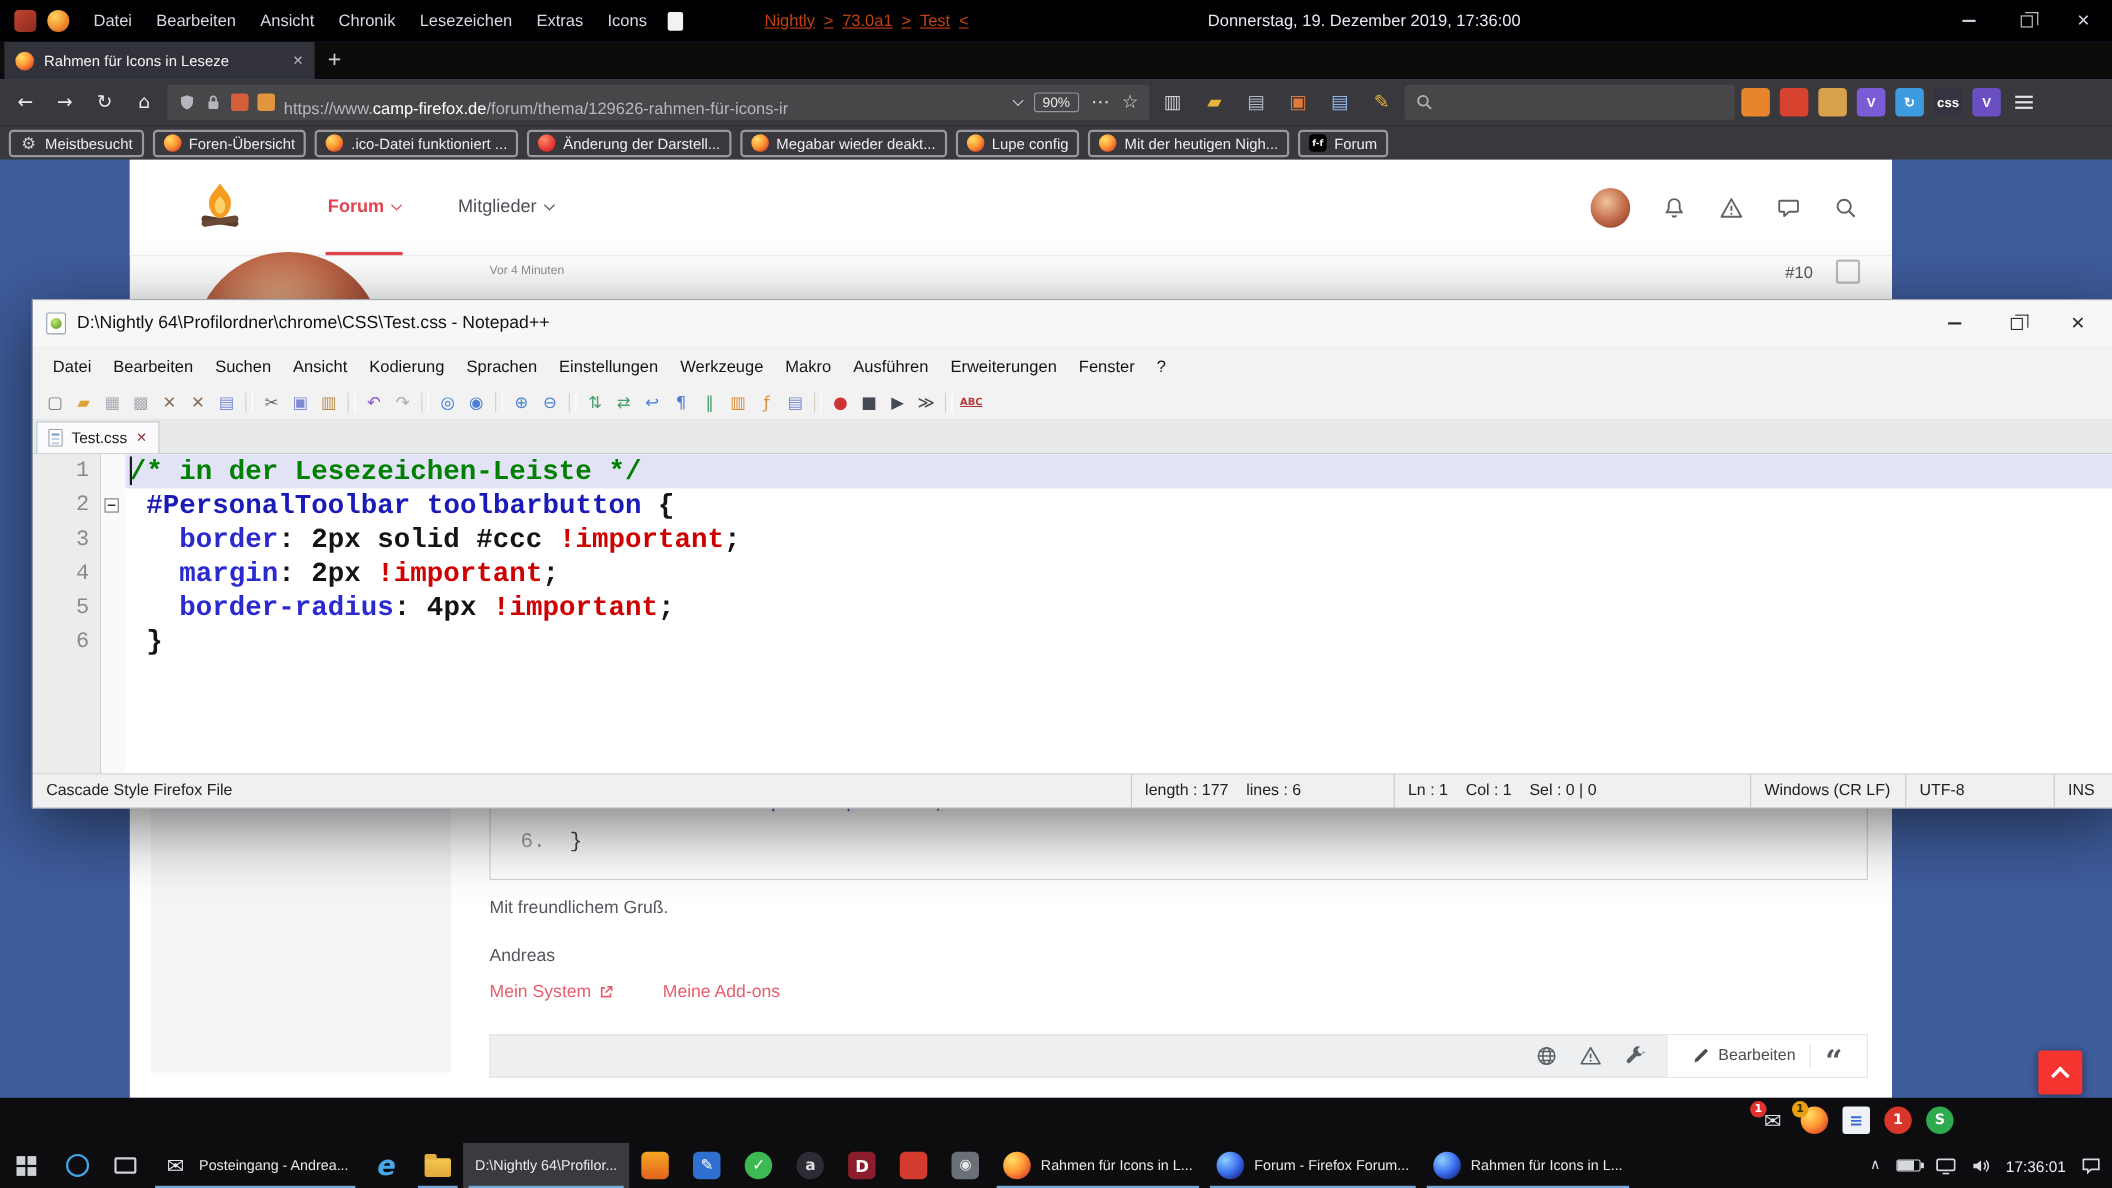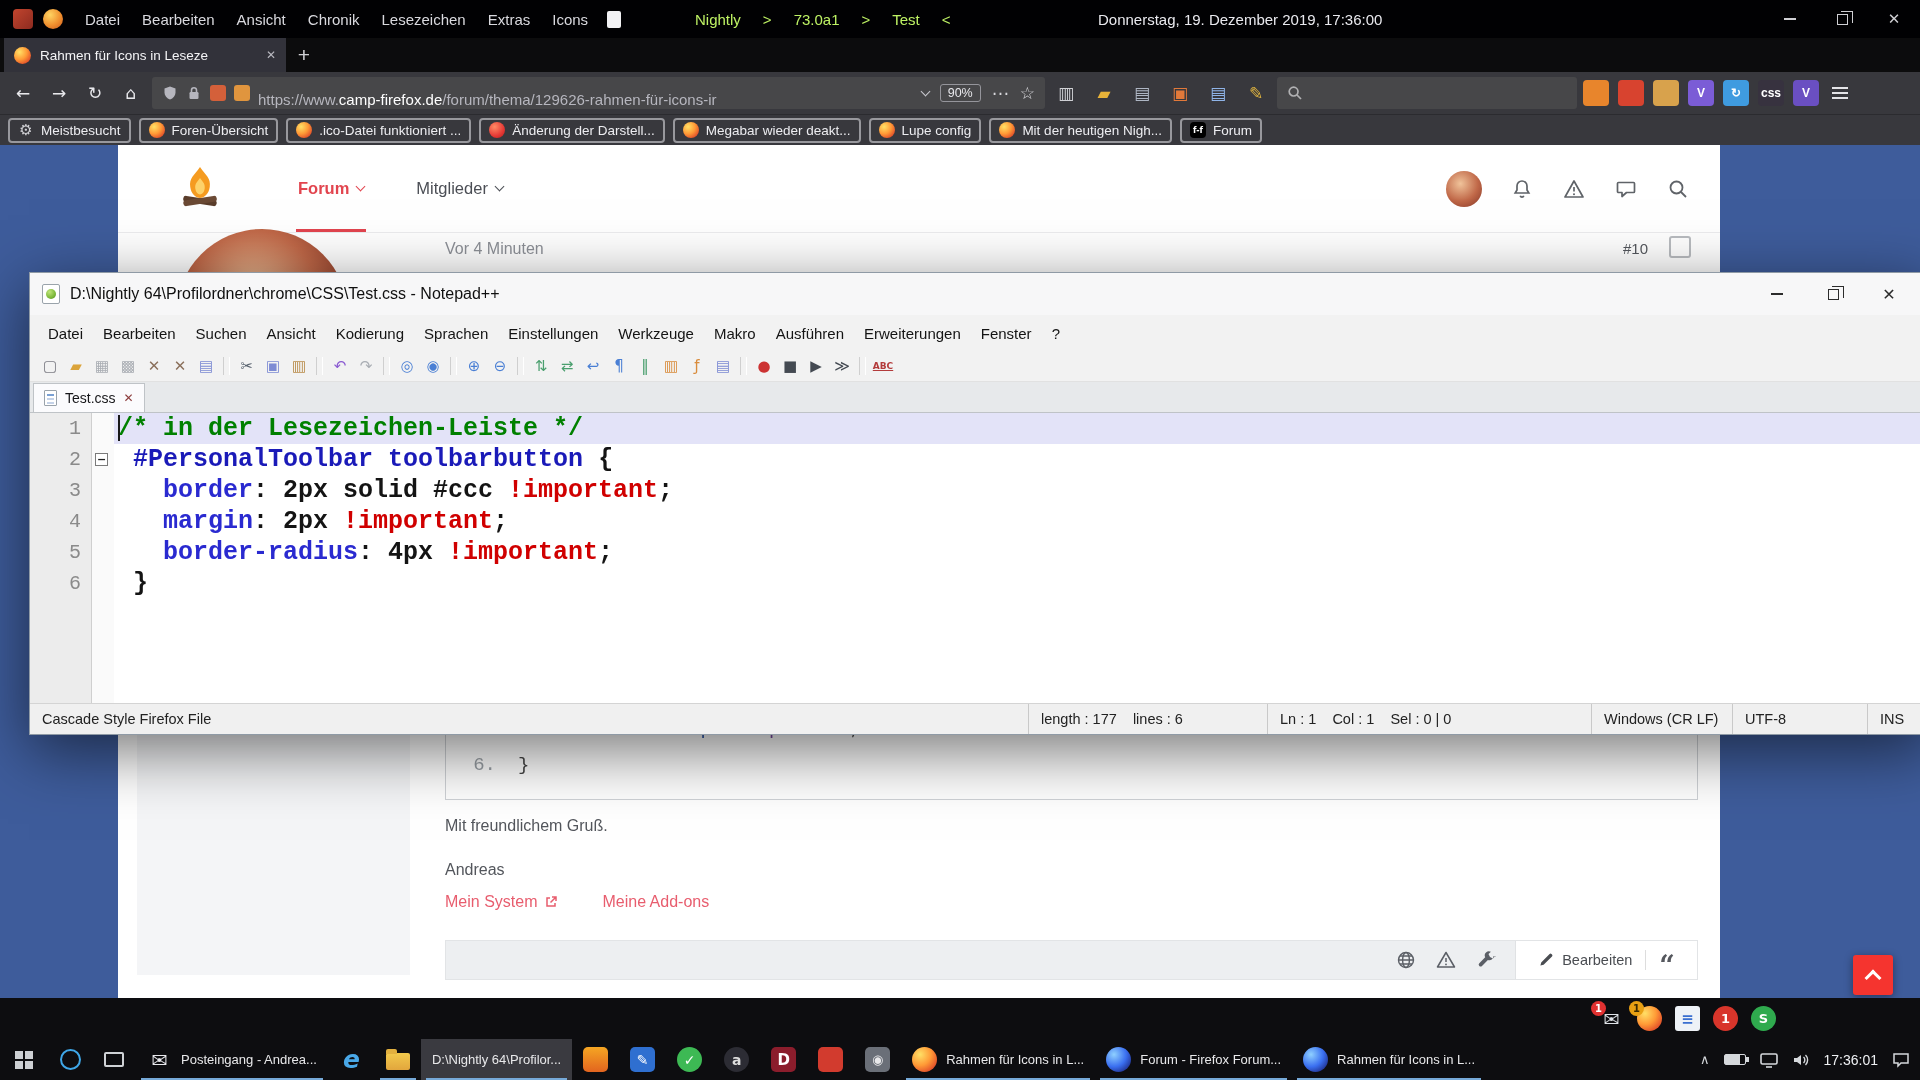--- a/index.html
+++ b/index.html
@@ -11,21 +11,21 @@
   
   .ff-top{position:absolute;top:0;left:0;width:100%;height:145px;z-index:10;}
   .ff-menubar{position:relative;height:38px;background:#010103;display:flex;align-items:center;
               padding:0 8px;color:#d9d9de;font-size:15px;}
   .mb-ico{width:20px;height:20px;border-radius:4px;margin:0 5px;flex:none;}
   .mb-ico.mb1{background:linear-gradient(135deg,#c2452e,#8d2b20);}
   .mb-ico.mb2{background:radial-gradient(circle at 35% 30%,#ffd462,#f08f2e 55%,#c9571f);border-radius:50%;}
   .mb-items{display:flex;align-items:center;margin-left:6px;}
   .mb-item{padding:0 11px;cursor:default;}
   .mb-page{width:14px;height:17px;background:#f2f2f4;border-radius:2px;margin-left:8px;}
-  .mb-center{position:absolute;left:695px;top:0;height:38px;display:flex;align-items:center;gap:22px;color:#bef264;}
+  .mb-center{position:absolute;left:695px;top:0;height:38px;display:flex;align-items:center;gap:8px;color:#c2410c;text-decoration:underline;}
   .mb-date{position:absolute;left:1098px;top:0;height:38px;display:flex;align-items:center;color:#e9e9ee;}
   .mb-ctrls{position:absolute;right:0;top:0;height:38px;display:flex;}
   .wbtn{width:52px;height:38px;display:flex;align-items:center;justify-content:center;color:#cfcfd3;font-size:15px;}
   .wbtn .minbar{width:12px;height:2px;background:#cfcfd3;}
   .restore-glyph{position:relative;width:11px;height:11px;border:1.5px solid #cfcfd3;}
   .restore-glyph::before{content:"";position:absolute;top:-4px;left:3px;width:11px;height:11px;
       border:1.5px solid #cfcfd3;border-bottom:none;border-left:none;}
   .ff-tabbar{height:34px;background:#0c0c0d;display:flex;align-items:stretch;padding-left:4px;}
   .tab{width:282px;background:#32323a;display:flex;align-items:center;gap:9px;padding:0 10px;
        color:#f4f4f6;font-size:13.5px;}
@@ -78,21 +78,21 @@
   .fnav-item{display:flex;align-items:center;padding:0 26px;font-size:16.5px;color:#4b4e55;position:relative;}
   .fnav-item.active{color:#e2454f;font-weight:bold;}
   .fnav-item.active::after{content:"";position:absolute;left:24px;right:24px;bottom:0;height:3px;background:#e2454f;}
   .fnav-caret{width:7px;height:7px;border-right:1.8px solid currentColor;border-bottom:1.8px solid currentColor;
               transform:rotate(45deg);margin-left:8px;margin-top:-4px;display:none;}
   .fnav-item.has-caret .fnav-caret{display:inline-block;}
   .hdr-icons{margin-left:auto;display:flex;align-items:center;gap:28px;}
   .hdr-avatar{width:36px;height:36px;border-radius:50%;
       background:radial-gradient(circle at 40% 35%,#f0c39a,#c06848 55%,#833526);}
   .hicon{width:24px;height:24px;display:flex;align-items:center;justify-content:center;}
-  .post-time{position:absolute;left:327px;top:95px;font-size:16px;color:#8d9097;}
+  .post-time{position:absolute;left:327px;top:95px;font-size:11px;color:#8d9097;}
   .post-num{position:absolute;left:1505px;top:95px;font-size:15px;color:#55585e;}
   .mq-box{position:absolute;left:1551px;top:91px;width:22px;height:22px;border:2px solid #b9bcc0;border-radius:3px;}
   .avatar-big{position:absolute;left:58px;top:84px;width:172px;height:172px;border-radius:50%;
       background:radial-gradient(circle at 45% 38%,#f0c8a0,#c06848 45%,#8a3a28 72%,#6d2b20);}
   .sidebar-box{position:absolute;left:19px;top:270px;width:273px;height:560px;background:#f4f5f7;}
   .cb{position:absolute;left:327px;top:545px;width:1253px;height:110px;border:1px solid #cfd2d6;
       background:#fff;overflow:hidden;padding-top:20px;}
   .cb-line{display:flex;height:36px;line-height:36px;font-family:"Liberation Mono",monospace;font-size:19px;}
   .cb-ln{width:50px;text-align:right;color:#9aa0a6;margin-right:22px;flex:none;}
   .cb-code{white-space:pre;}

